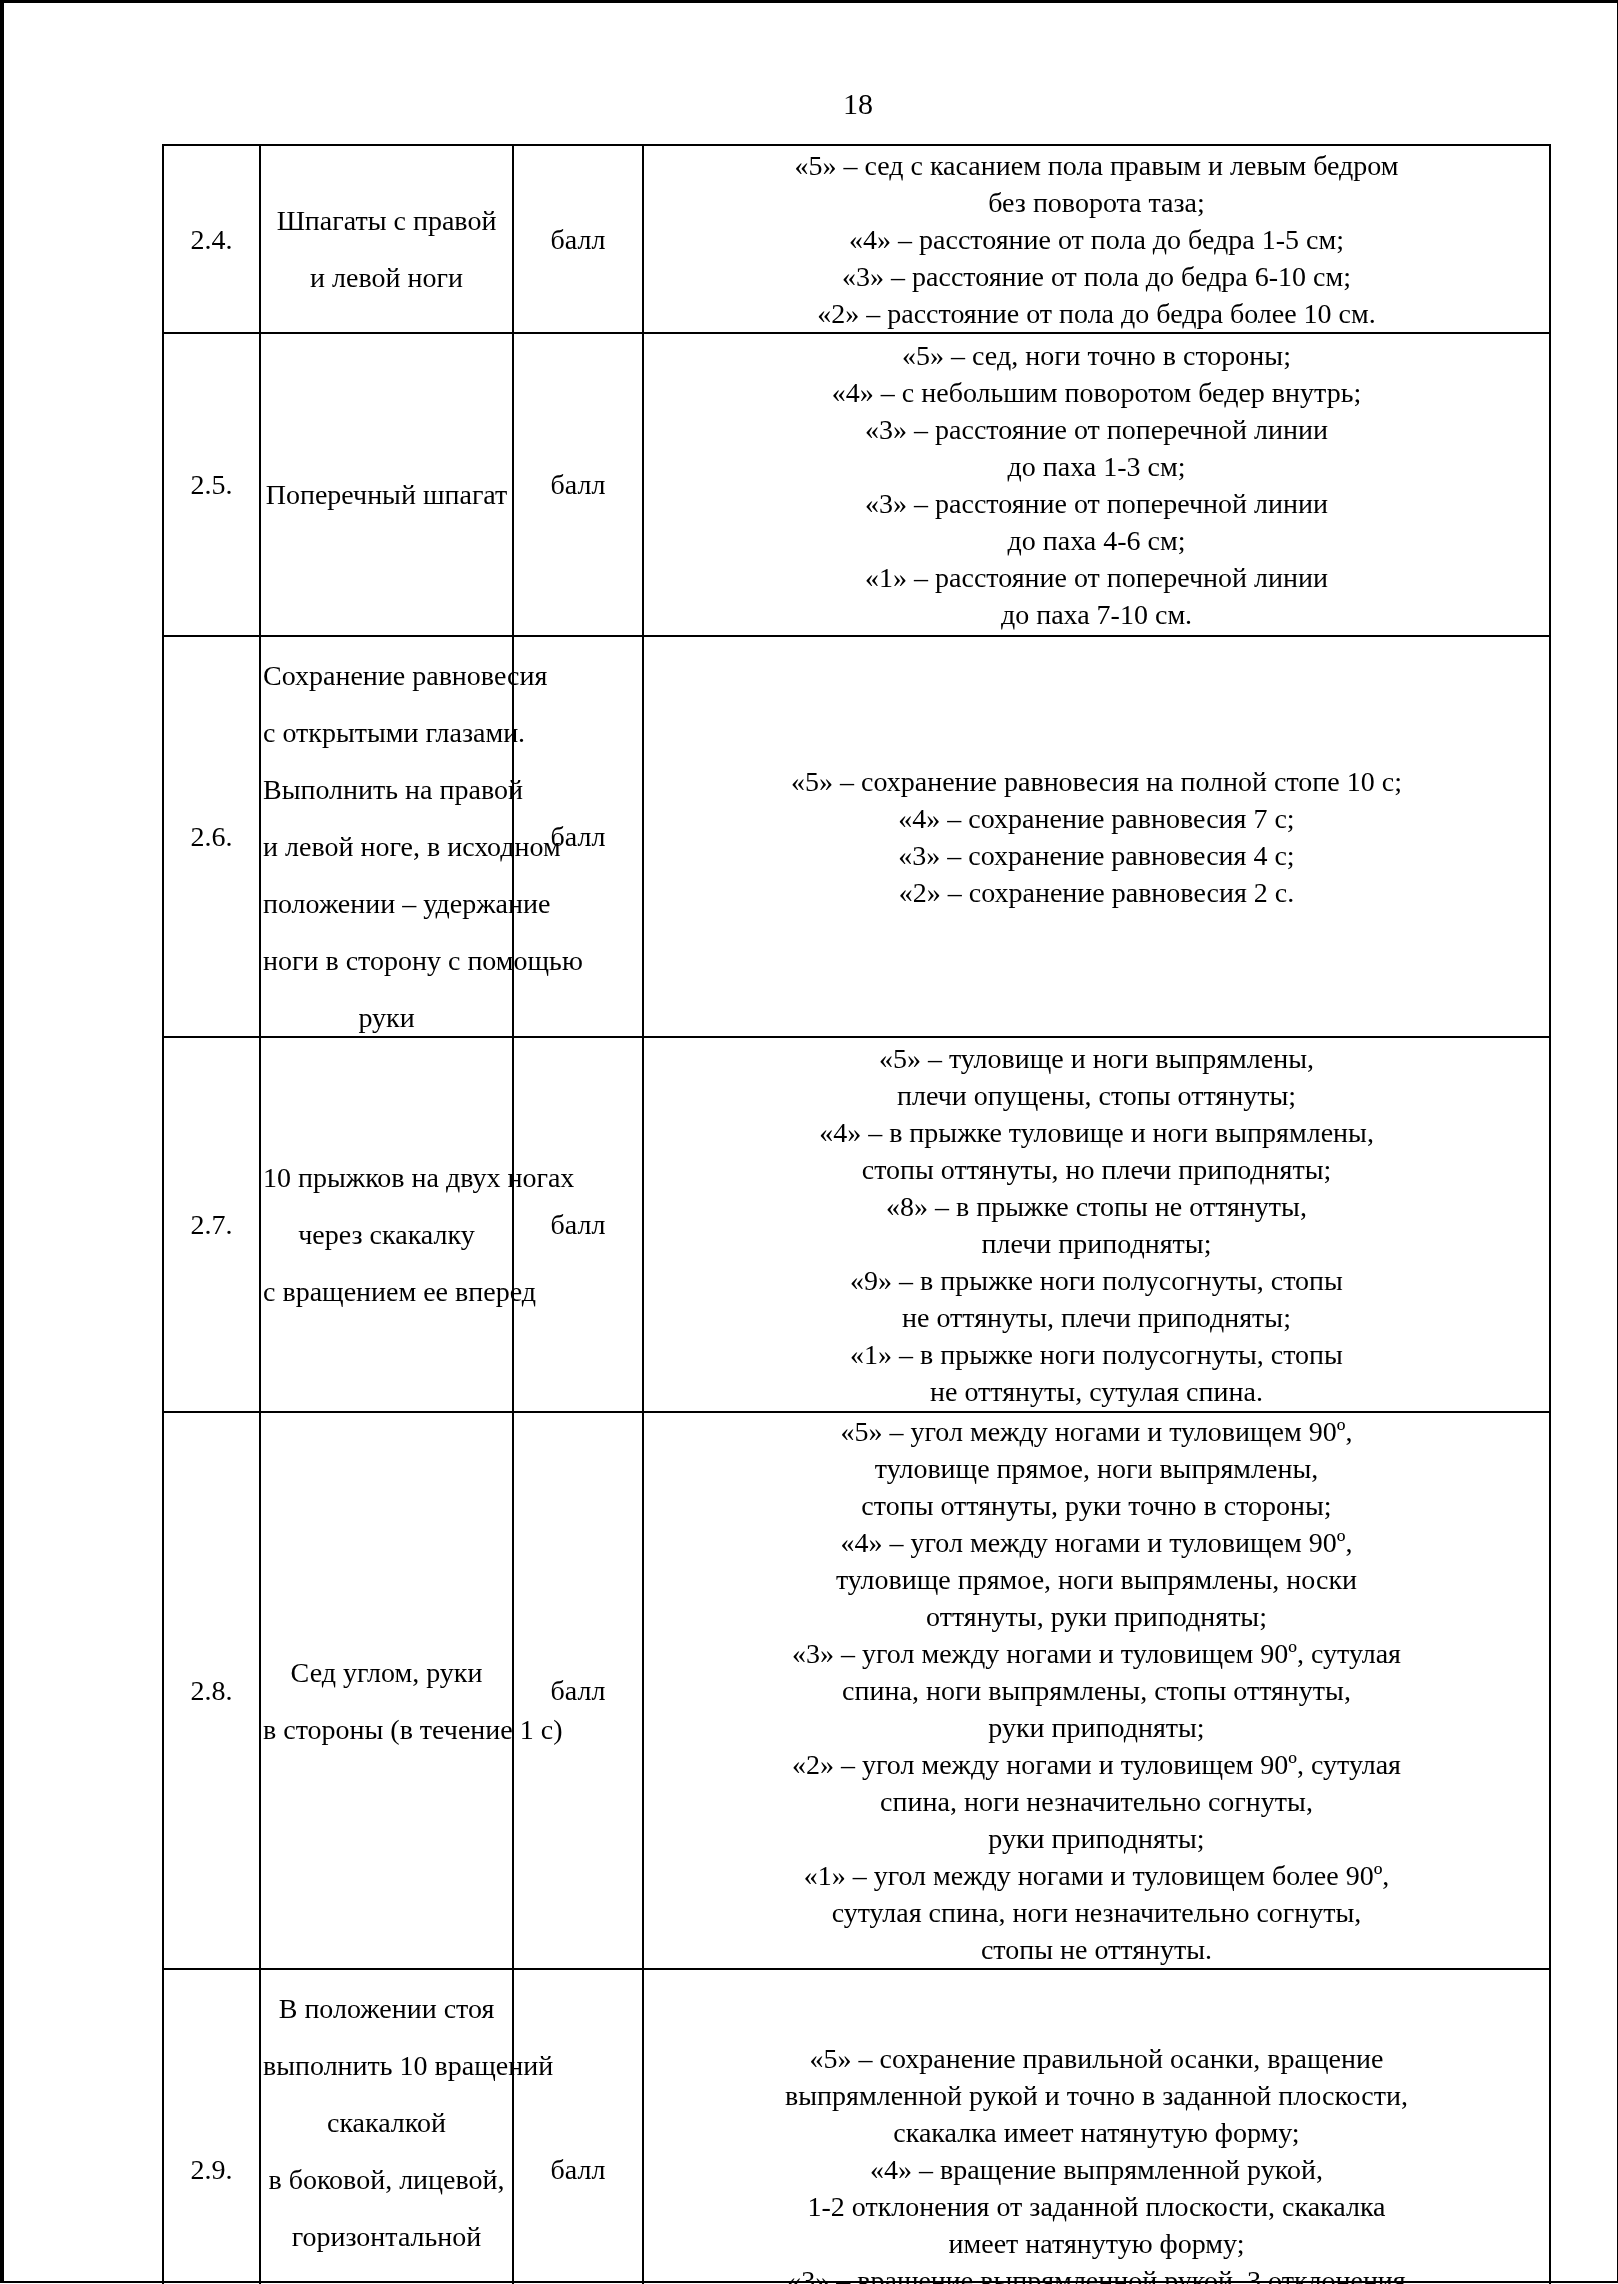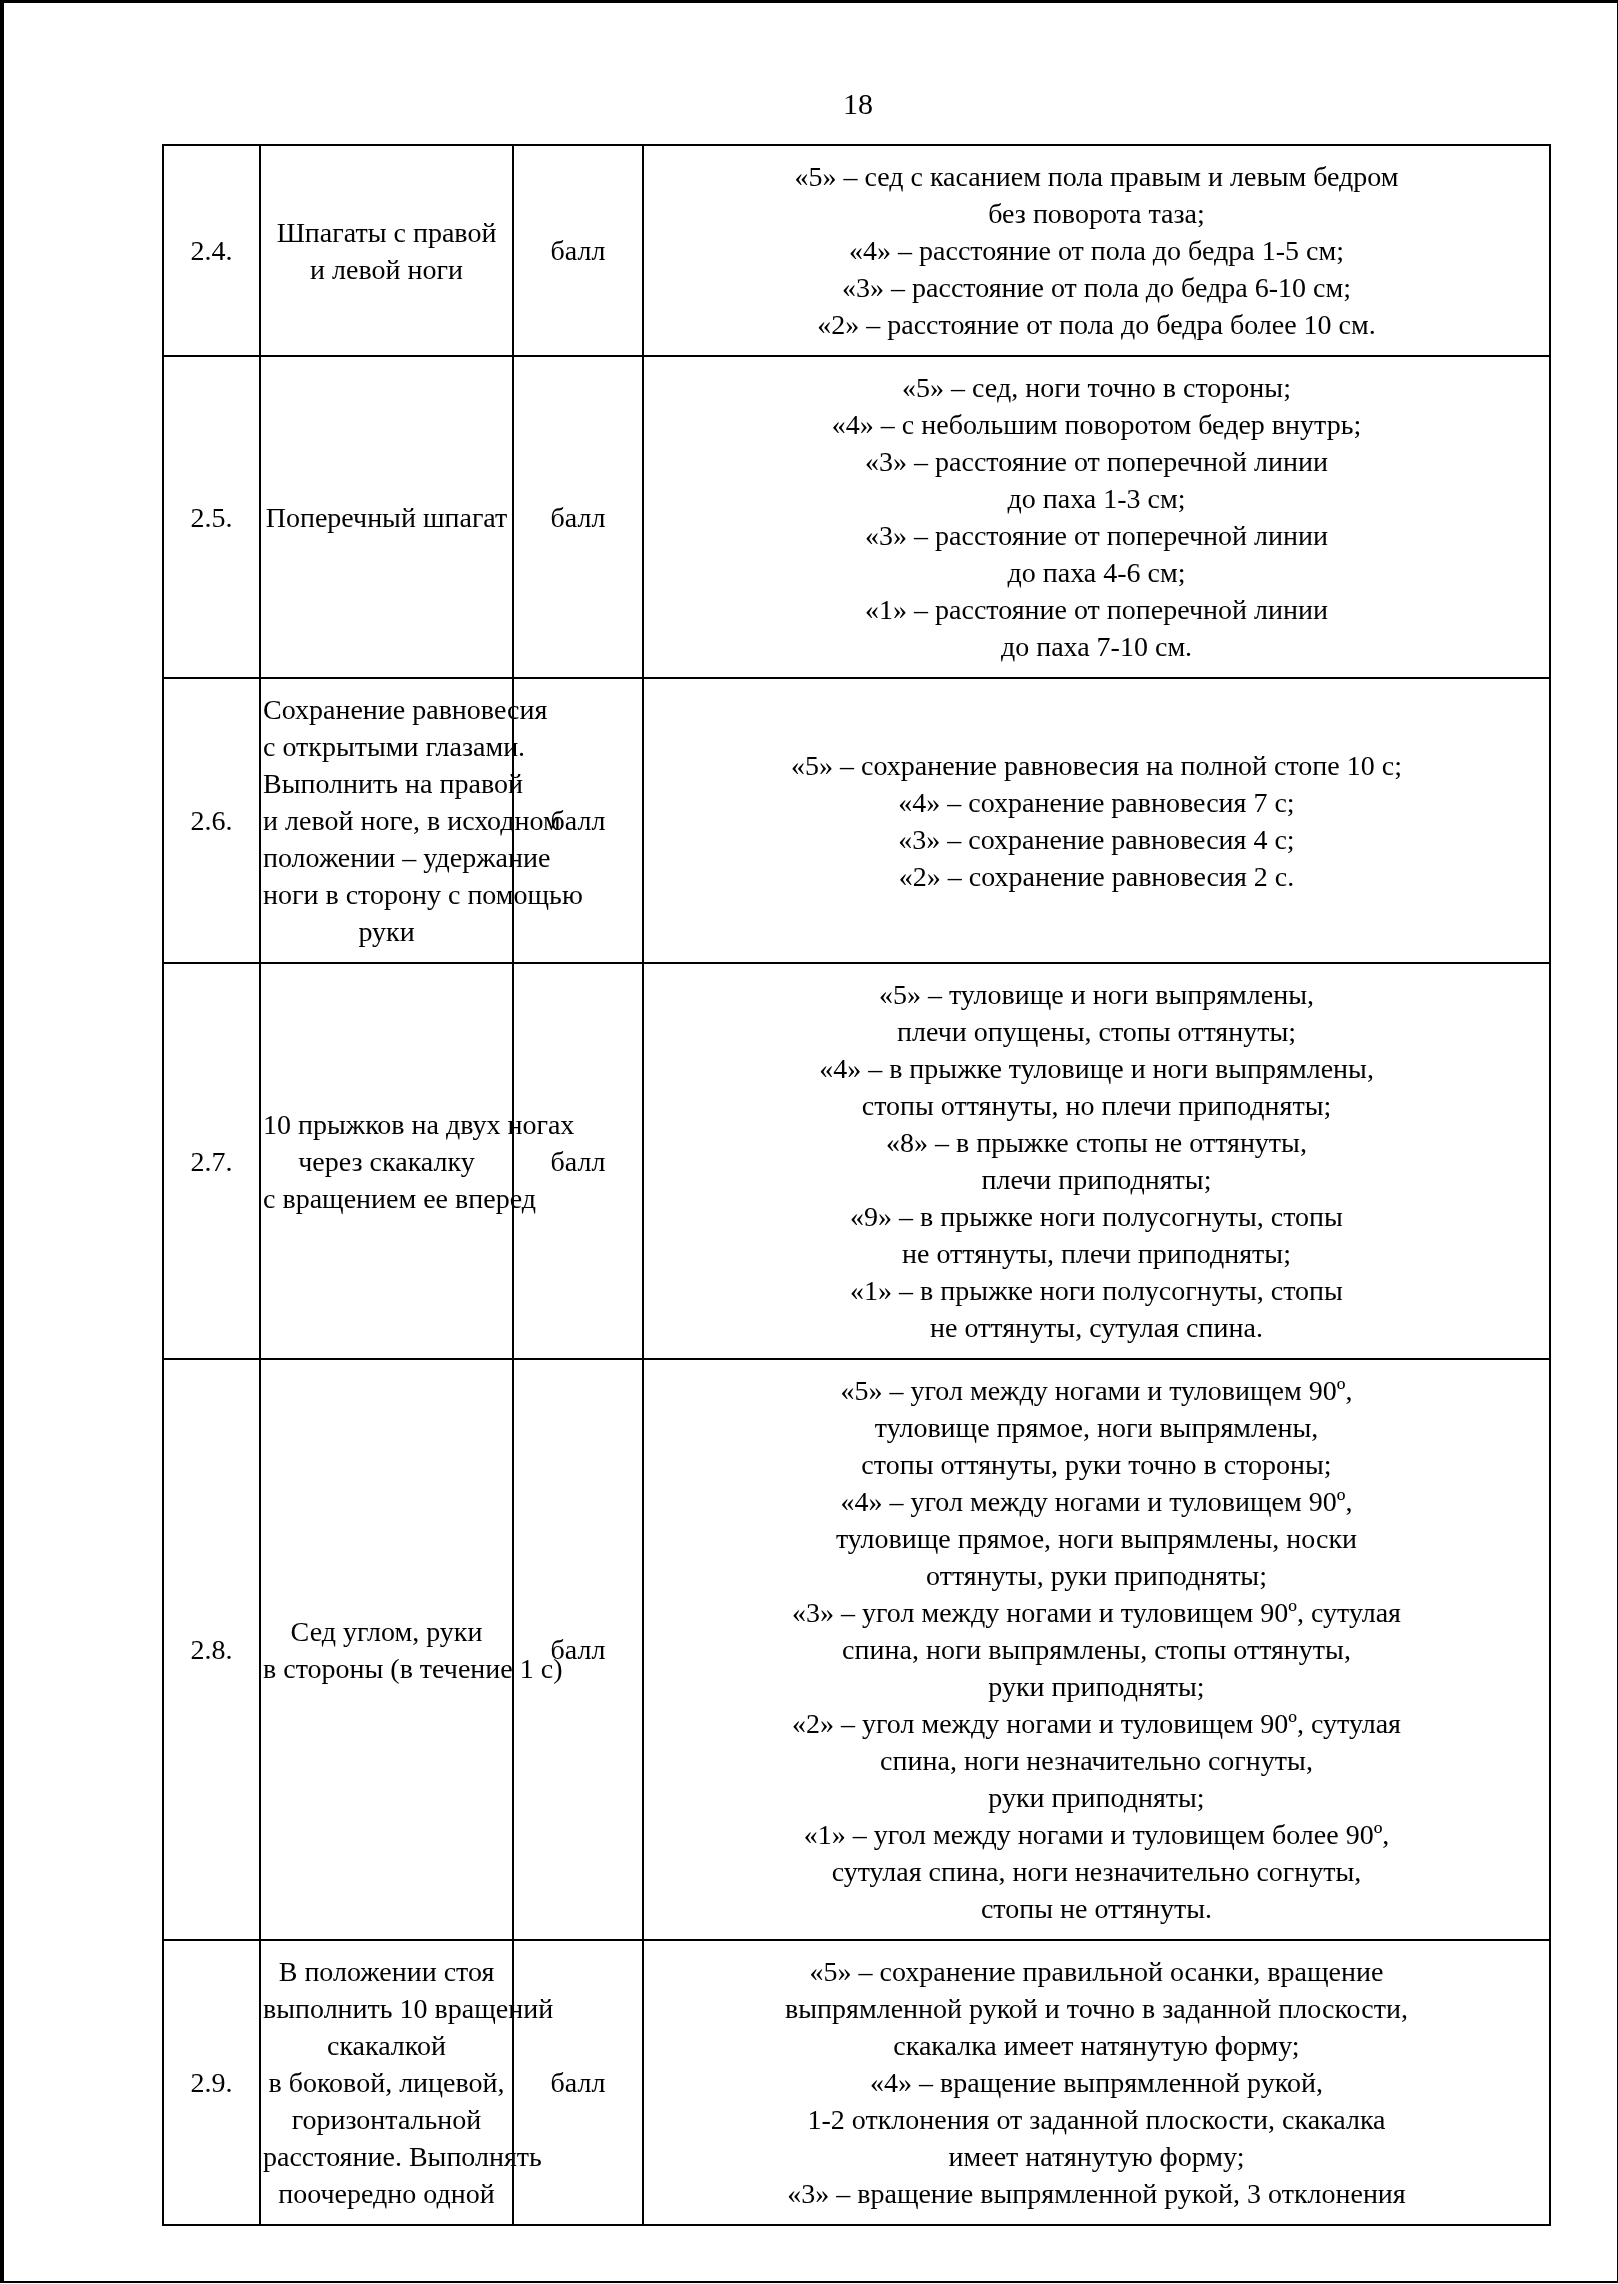--- a/index.html
+++ b/index.html
@@ -16,30 +16,30 @@
   .page-number {
     position: absolute; top: 84px; left: 0; width: 1716px; text-align: center;
     font-size: 30px; line-height: 39px;
   }
   table.criteria {
     position: absolute; left: 162px; top: 144px; width: 1386px;
     border-collapse: collapse; table-layout: fixed;
   }
   table.criteria td {
     border: 2px solid #000; text-align: center; vertical-align: middle;
-    font-size: 28px; line-height: 37px; padding: 12px 2px;
+    font-size: 28px; line-height: 37px; padding: 0 2px;
   }
   table.criteria tr { border-top: 2.9px solid #000; }
   col.c-num { width: 97px; }
   col.c-name { width: 253px; }
   col.c-unit { width: 130px; }
   col.c-crit { width: 907px; }
   .line { display: block; white-space: nowrap; }
   td.crit { padding: 0 3.9px; }
-  td.name .line { white-space: nowrap; }
+  td.name .line { white-space: nowrap; margin-top: 20px; }
 </style>
 </head>
 <body>
 
 <div class="page-border"></div>
 
 <div class="page-number">18</div>
 
 <table class="criteria">
   <colgroup>

